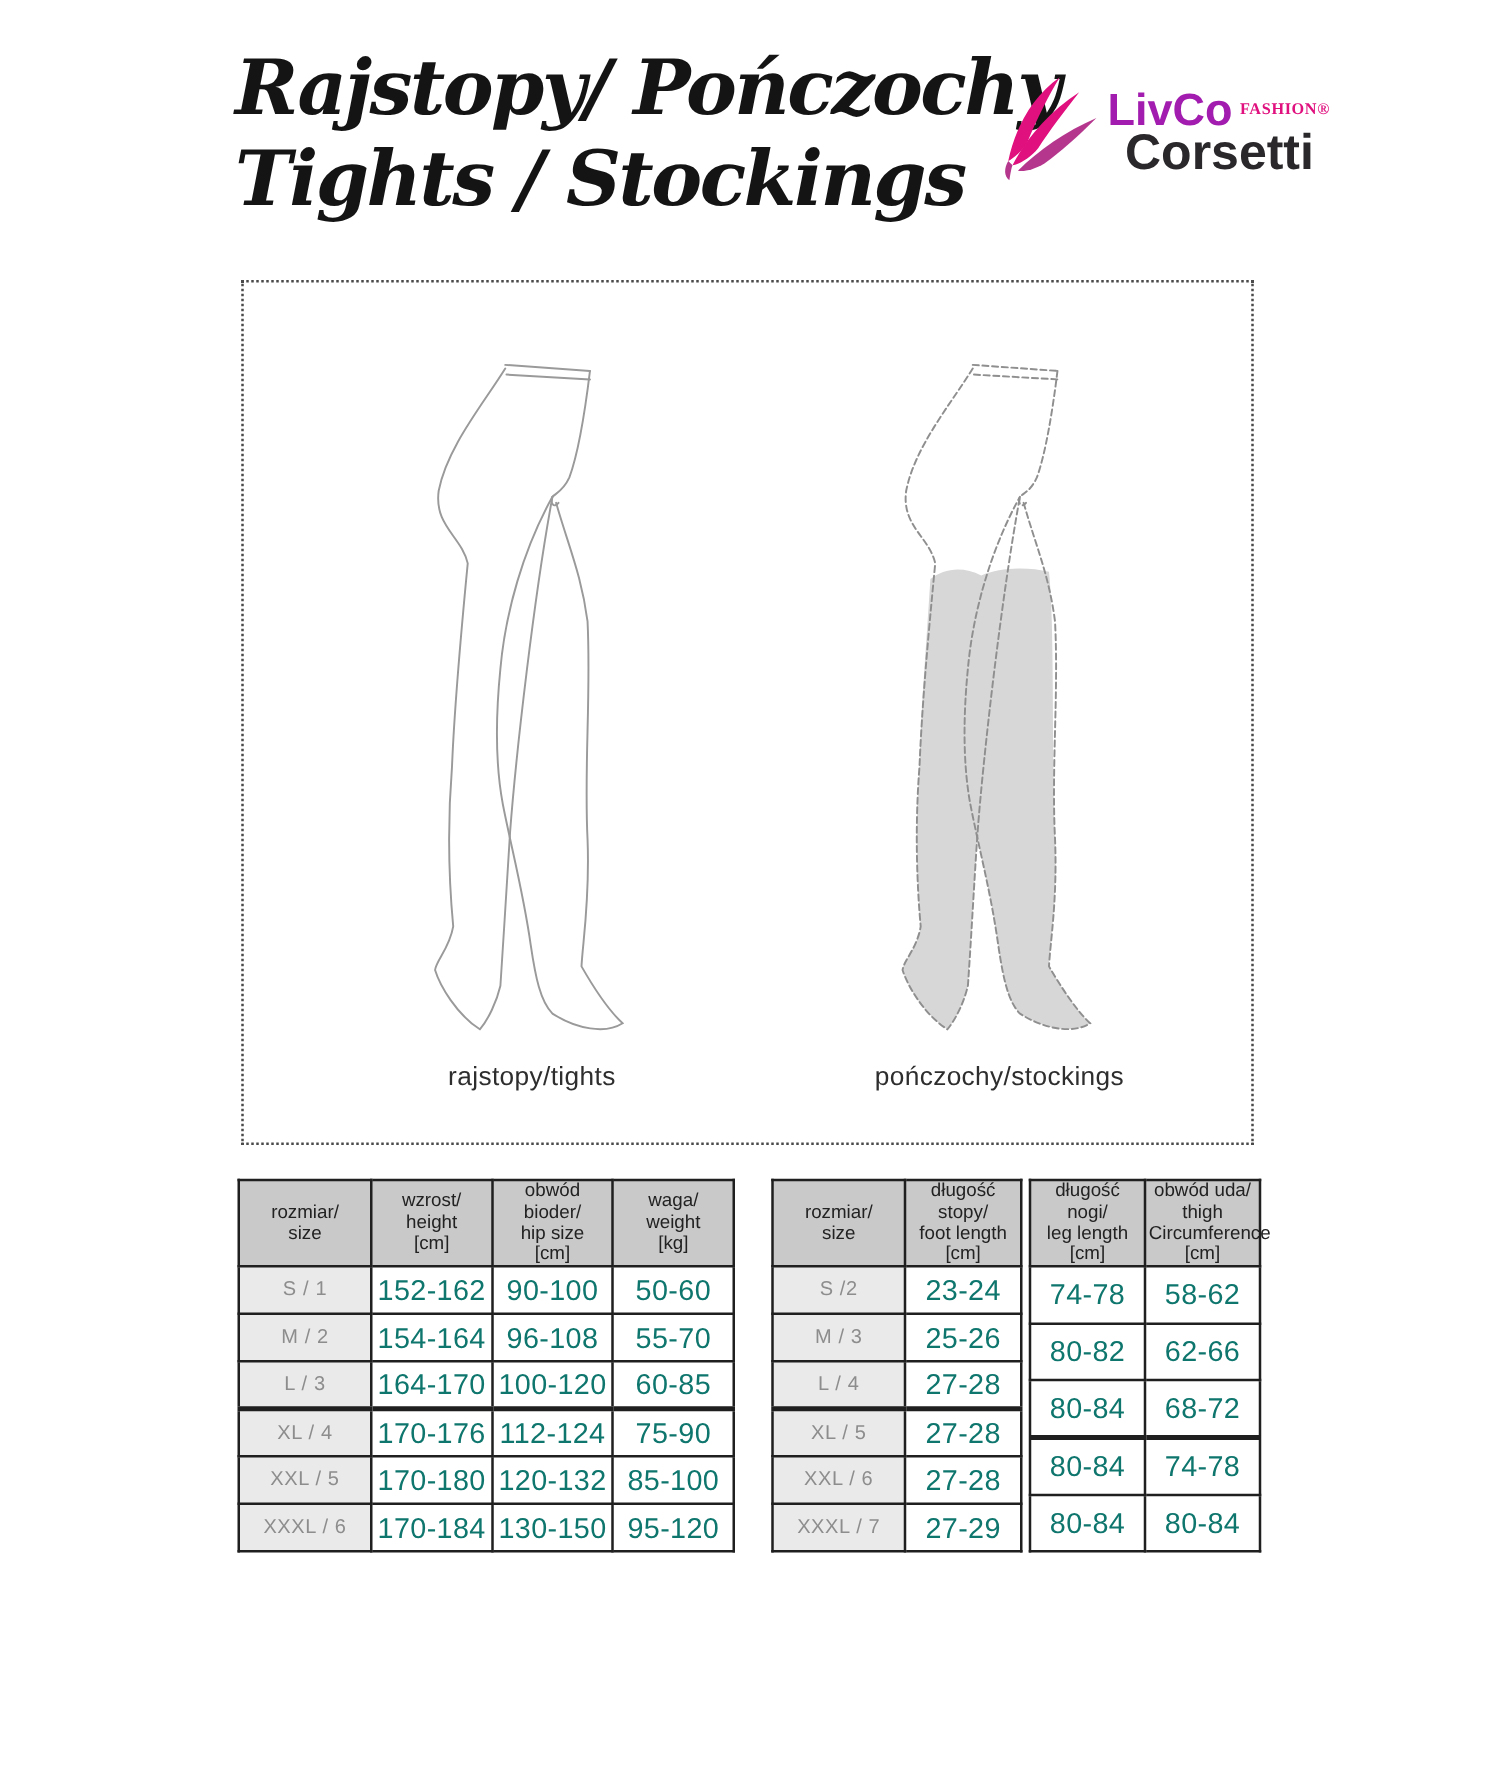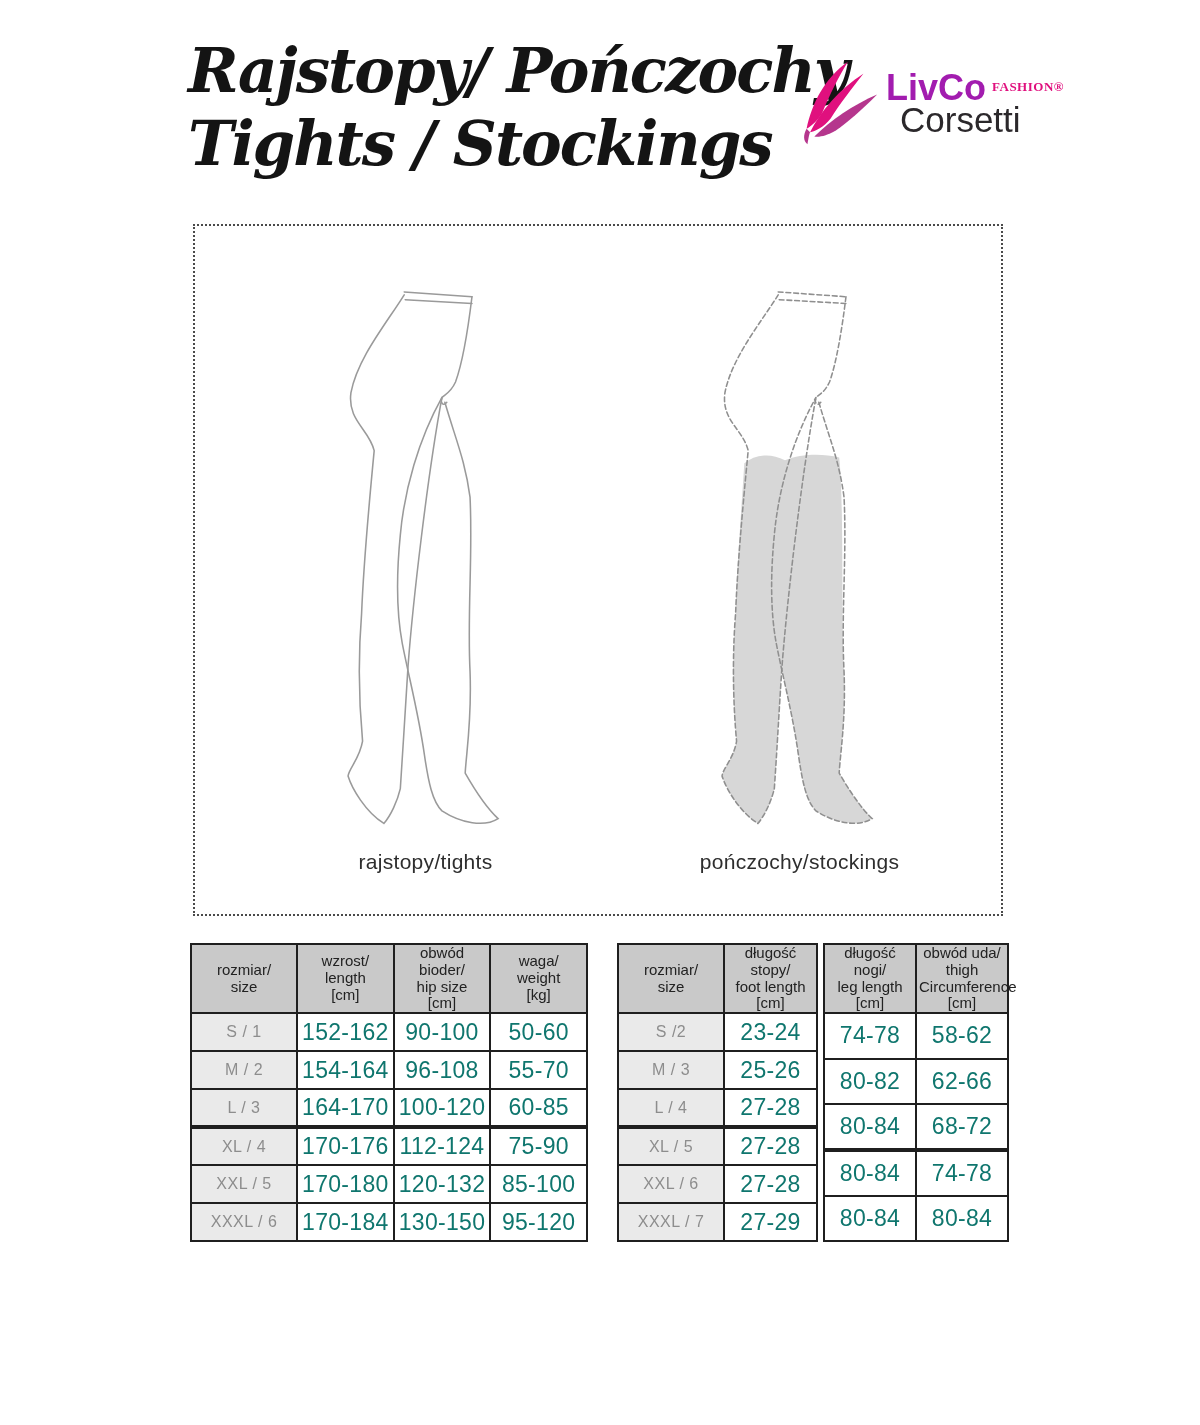--- a/index.html
+++ b/index.html
@@ -9,21 +9,21 @@
   
   .title{position:absolute;left:188px;top:2px;
          font-family:"DejaVu Serif",serif;font-style:italic;font-weight:bold;
          font-size:61px;line-height:1.2;color:#141414;letter-spacing:-2px;}
   .logo{position:absolute;left:798px;top:20px;width:230px;height:100px;display:flex;align-items:flex-start;}
   .logo svg{width:86px;height:96px;flex:0 0 auto;}
   .logo-text{margin-left:2px;margin-top:18px;line-height:1;}
   .logo-row1{display:flex;align-items:flex-start;}
   .logo-livco{font-size:36px;font-weight:bold;color:#a21caf;letter-spacing:0px;}
   .logo-fashion{font-size:13px;font-weight:bold;color:#e0107e;margin-left:6px;margin-top:10px;letter-spacing:0.5px;font-family:Liberation Serif, serif;}
-  .logo-corsetti{font-size:35px;font-weight:normal;color:#2b282b;margin-top:-4px;margin-left:14px;letter-spacing:0px;}
+  .logo-corsetti{font-size:40px;font-weight:bold;color:#2b282b;margin-top:-4px;margin-left:14px;letter-spacing:0px;}
 
   
   .diagram-box{position:absolute;left:193px;top:192px;width:810px;height:692px;
                border:2px dotted #4a4a4a;box-sizing:border-box;display:flex;}
   .figure{width:50%;display:flex;flex-direction:column;align-items:center;margin:0;box-sizing:border-box;}
   .figure.tights{padding-left:58px;}
   .figure svg{margin-top:56px;height:562px;width:213px;}
   .figure figcaption{margin-top:6px;font-size:21px;color:#2e2e2e;letter-spacing:0.3px;}
   .outline{stroke:#9a9a9a;fill:none;stroke-width:1.6;stroke-linecap:round;}
   .outline.dashed{stroke:#8f8f8f;stroke-dasharray:5 3;}
@@ -109,21 +109,21 @@
           <col>
           <col>
           <col>
           <col>
         </colgroup>
     <thead>
           <tr>
             <th>rozmiar/
 size</th>
             <th>wzrost/
-length
+height
 [cm]</th>
             <th>obwód bioder/
 hip size
 [cm]</th>
             <th>waga/
 weight
 [kg]</th>
           </tr>
         </thead>
         <tbody>

